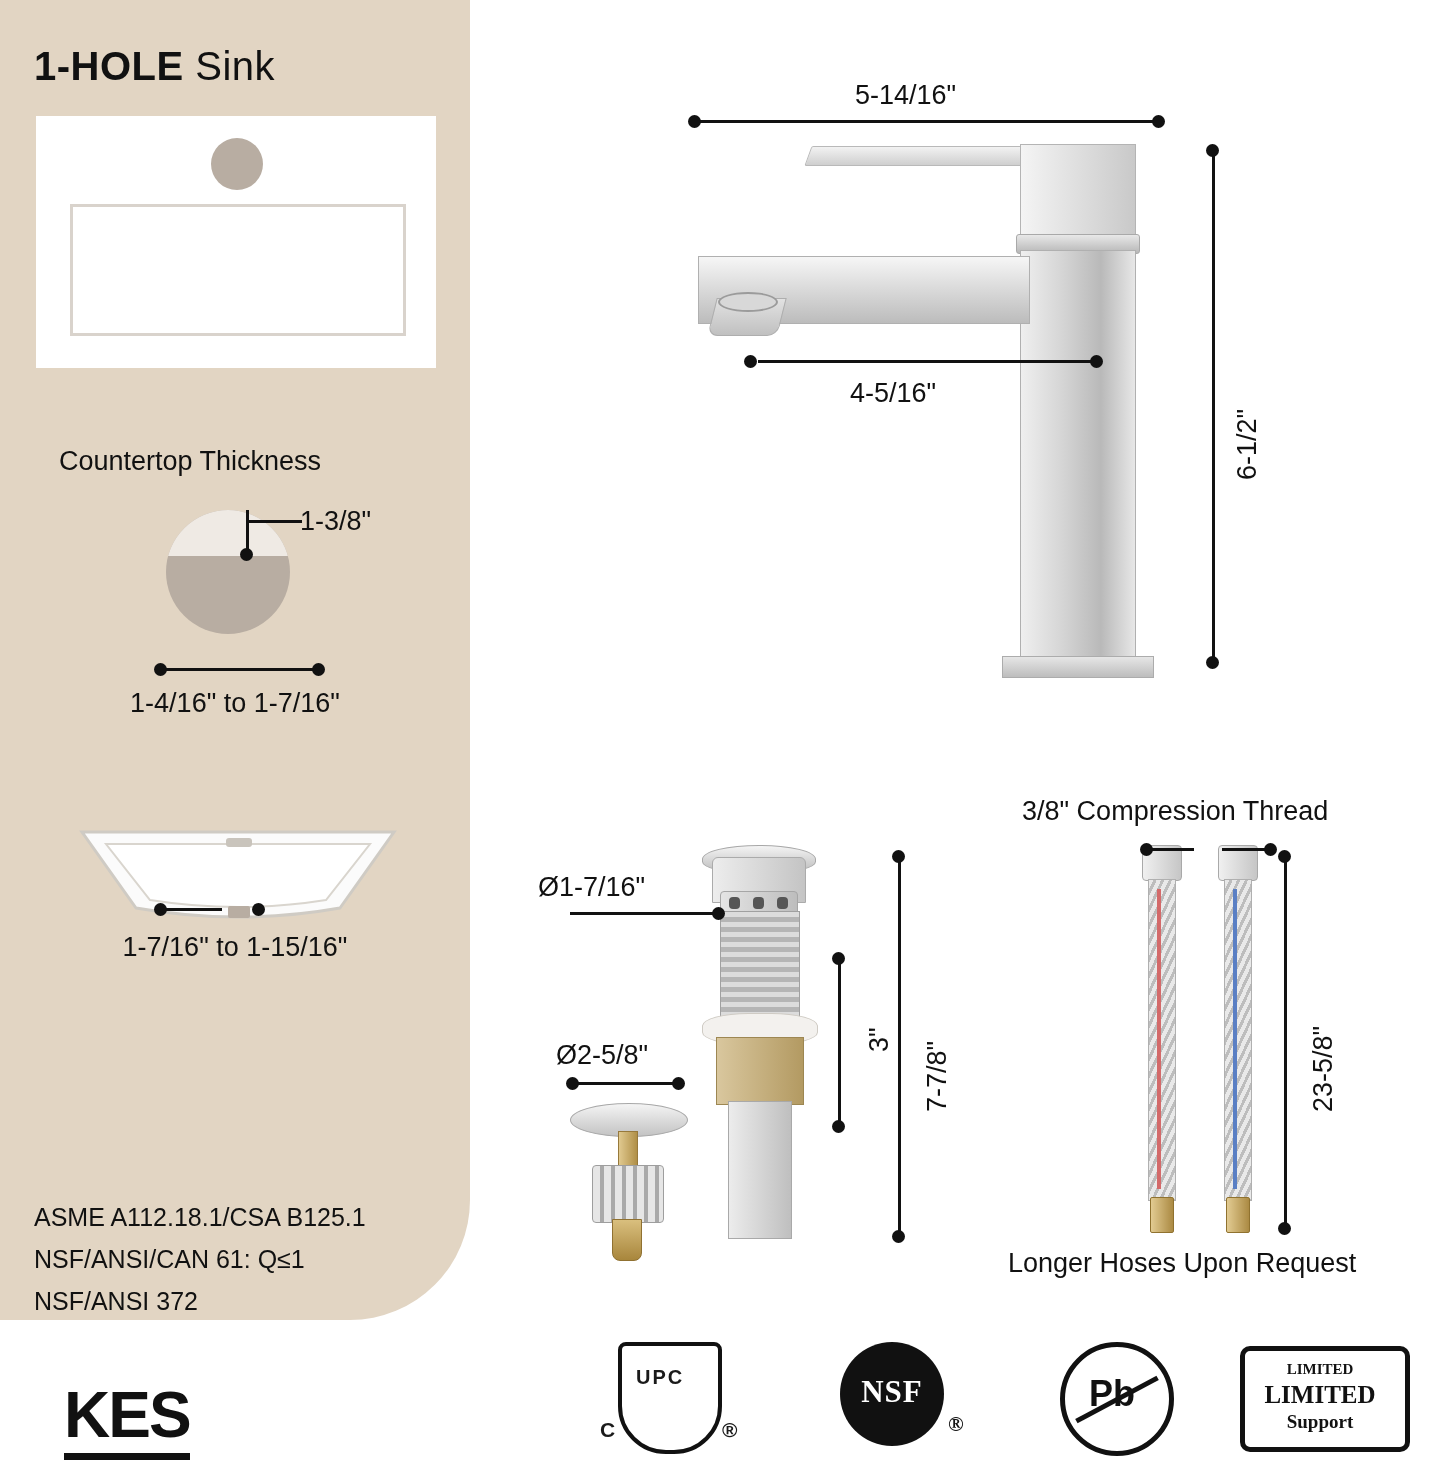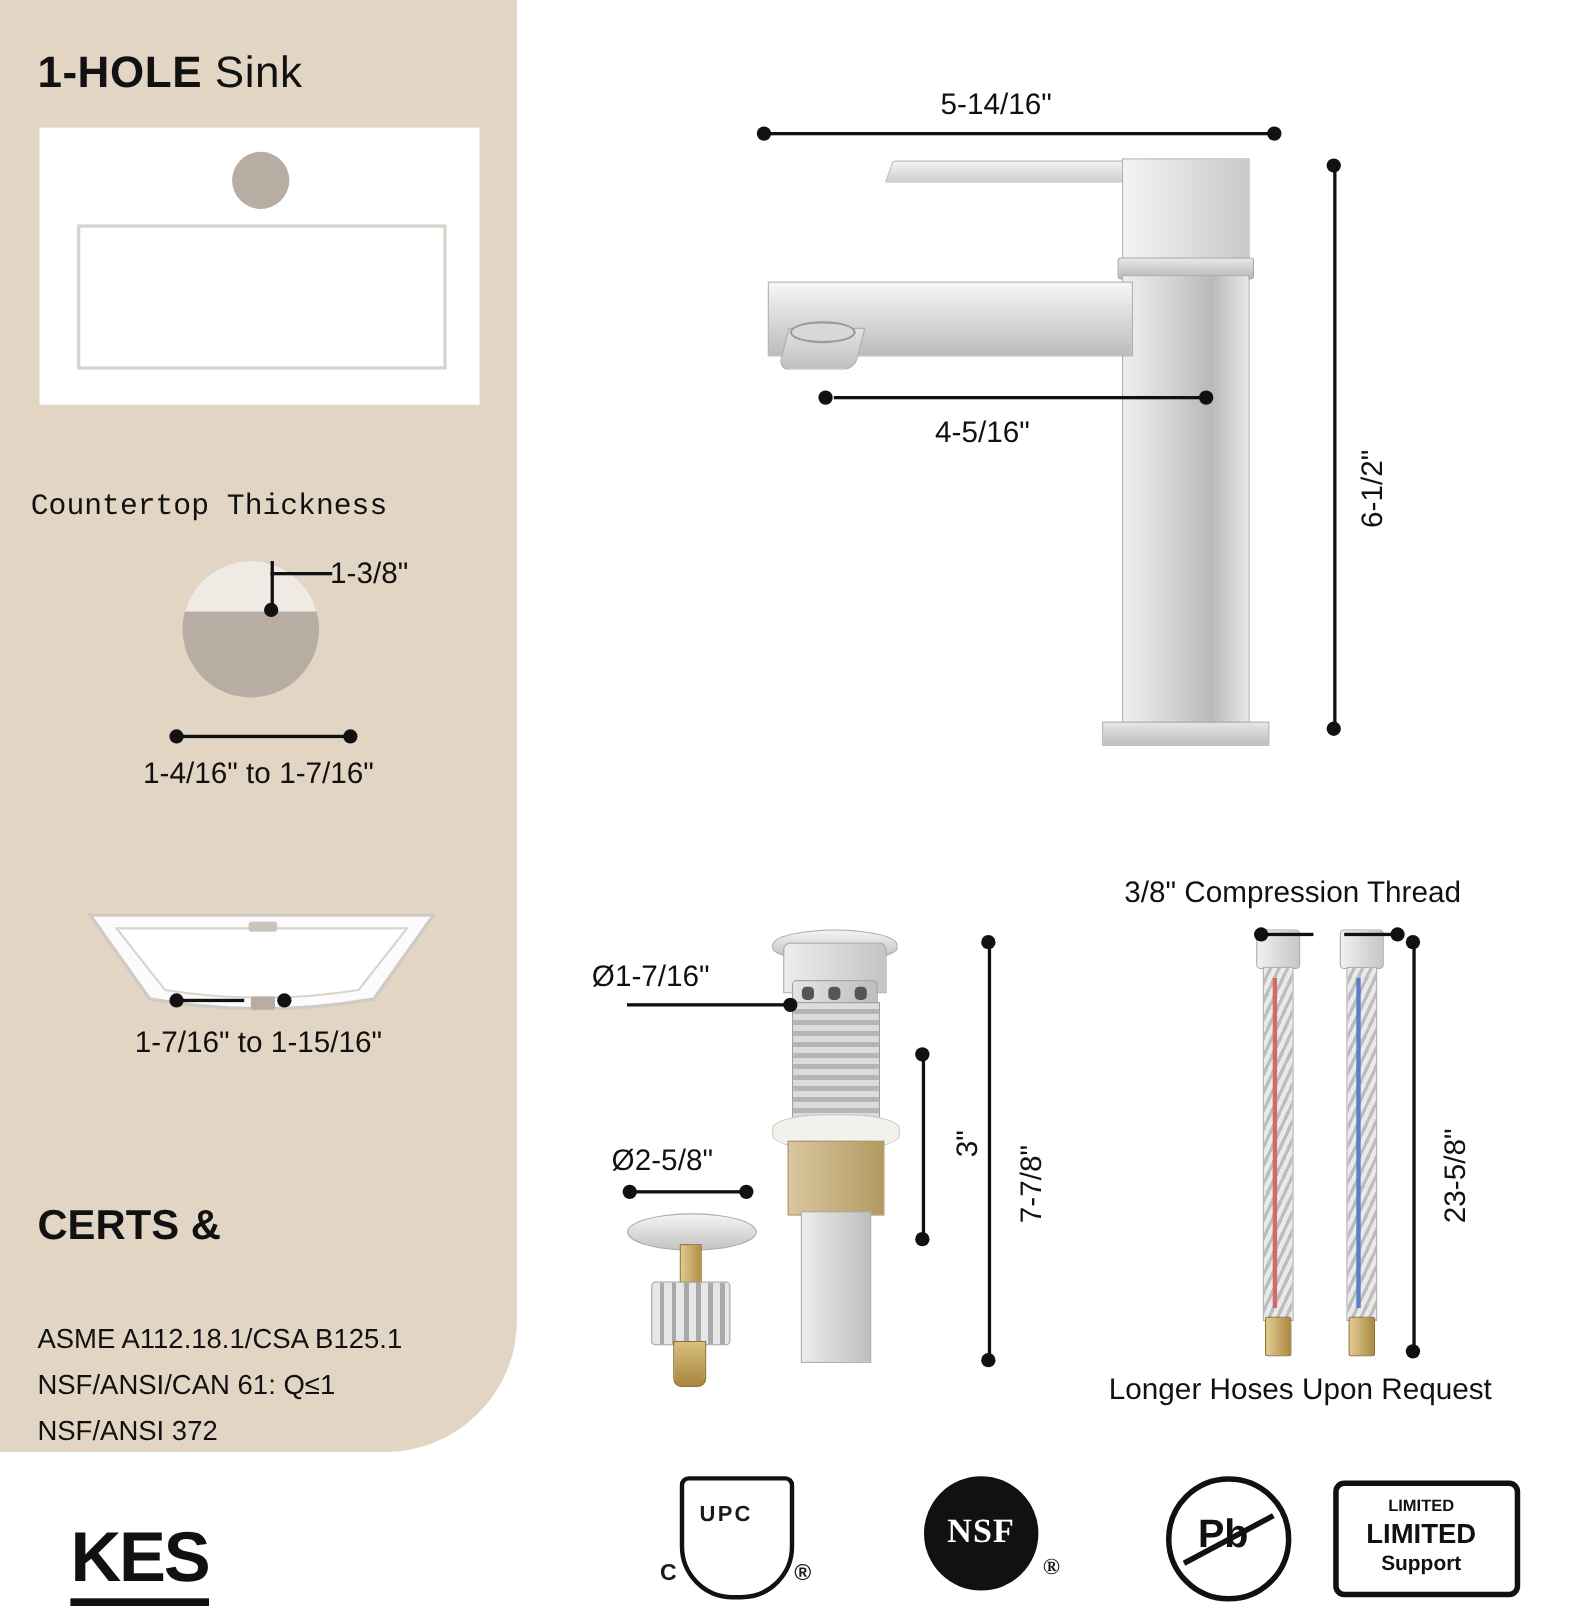--- a/index.html
+++ b/index.html
@@ -37,21 +37,21 @@
   .sink-basin{
     position:absolute;left:34px;top:88px;width:330px;height:126px;
     border:3px solid #d9d3cc;background:#fff;
   }
 
   .label-center{
     position:absolute;text-align:center;font-size:27px;color:#111;
   }
 
   
-  .ct-label{left:0;top:446px;width:380px;font-family:Liberation Mono, monospace;}
+  .ct-label{left:0;top:446px;width:380px;}
   .ct-circle{
     position:absolute;left:166px;top:510px;width:124px;height:124px;border-radius:50%;
     background:#b8ada2;overflow:hidden;
   }
   .ct-circle .top{
     position:absolute;left:0;top:0;width:124px;height:46px;background:#efeae4;
   }
   .ct-dimtext{
     position:absolute;left:300px;top:506px;font-size:27px;color:#111;
   }
@@ -263,21 +263,20 @@
     <path d="M28,22 L292,22 L248,78 Q160,92 72,78 Z" fill="#ffffff" stroke="#d9d5ce" stroke-width="2"></path>
     <rect x="148" y="16" width="26" height="9" rx="3" fill="#c9c4bc"></rect>
     <rect x="150" y="84" width="22" height="12" rx="2" fill="#b8ada2"></rect>
   </svg>
   <div class="dim-line dim-h" style="left:160px;top:908px;width:62px;"></div>
   <div class="dot" style="left:154px;top:903px;"></div>
   <div class="dot" style="left:252px;top:903px;"></div>
   <div class="label-center basin-range">1-7/16" to 1-15/16"</div>
 
   <div class="certs-title">
-    <div>CERTS &amp;</div>
   </div>
   <div class="certs-lines">
     <div>ASME A112.18.1/CSA B125.1</div>
     <div>NSF/ANSI/CAN 61: Q≤1</div>
     <div>NSF/ANSI 372</div>
   </div>
   <div class="kes"><span class="u">KES</span></div>
 
   <div class="faucet">
     <div class="f-handle"></div>
@@ -390,21 +389,21 @@
       <div class="nsf-r">®</div>
     </div>
 
     <div class="badge" style="left:460px;width:120px;">
       <div class="pb-circle">
         <span>Pb</span>
         <div class="pb-slash"></div>
       </div>
     </div>
 
-    <div class="badge" style="left:612px;width:170px;">
+    <div class="badge" style="left:640px;width:170px;font-family:Liberation Serif, serif;">
       <div class="lt-box">
         <div class="lt-1">LIMITED</div>
         <div class="lt-2">LIMITED</div>
         <div class="lt-3">Support</div>
       </div>
     </div>
   </div>
 
 </div>
 

